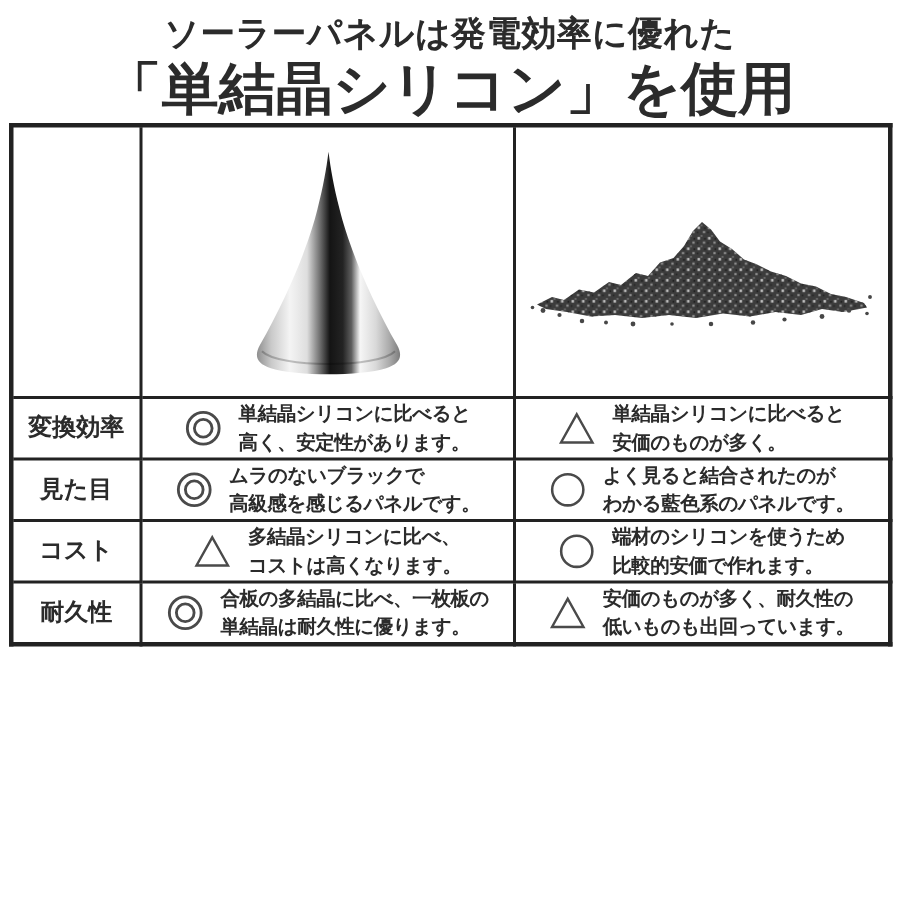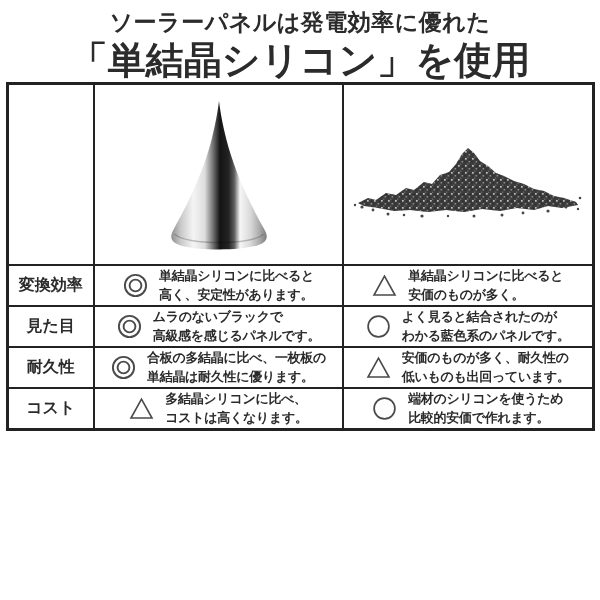--- a/index.html
+++ b/index.html
@@ -178,20 +178,46 @@
                   <circle cx="12.5" cy="12.5" r="10.4" fill="none" stroke="currentColor" stroke-width="1.7"></circle>
                 </svg>
               </span>
           <span class="celltext">よく見ると結合されたのが
 わかる藍色系のパネルです。</span>
         </div>
       </td>
     </tr>
 
     <tr class="r-data">
+      <th class="row-label">コスト</th>
+      <td>
+        <div class="cellflex">
+          <span class="rating">
+                <svg viewBox="0 0 25 25" width="25" height="25">
+                  <path d="M12.5 3.2 L23 22 L2 22 Z" fill="none" stroke="currentColor" stroke-width="1.6" stroke-linejoin="miter"></path>
+                </svg>
+              </span>
+          <span class="celltext">多結晶シリコンに比べ、
+コストは高くなります。</span>
+        </div>
+      </td>
+      <td>
+        <div class="cellflex">
+          <span class="rating">
+                <svg viewBox="0 0 25 25" width="25" height="25">
+                  <circle cx="12.5" cy="12.5" r="10.4" fill="none" stroke="currentColor" stroke-width="1.7"></circle>
+                </svg>
+              </span>
+          <span class="celltext">端材のシリコンを使うため
+比較的安価で作れます。</span>
+        </div>
+      </td>
+    </tr>
+
+    <tr class="r-data">
       <th class="row-label">耐久性</th>
       <td>
         <div class="cellflex">
           <span class="rating">
                 <svg viewBox="0 0 25 25" width="25" height="25">
                   <circle cx="12.5" cy="12.5" r="10.6" fill="none" stroke="currentColor" stroke-width="1.9"></circle>
                   <circle cx="12.5" cy="12.5" r="5.9" fill="none" stroke="currentColor" stroke-width="1.9"></circle>
                 </svg>
               </span>
           <span class="celltext">合板の多結晶に比べ、一枚板の
@@ -200,45 +226,19 @@
       </td>
       <td>
         <div class="cellflex">
           <span class="rating">
                 <svg viewBox="0 0 25 25" width="25" height="25">
                   <path d="M12.5 3.2 L23 22 L2 22 Z" fill="none" stroke="currentColor" stroke-width="1.6" stroke-linejoin="miter"></path>
                 </svg>
               </span>
           <span class="celltext">安価のものが多く、耐久性の
 低いものも出回っています。</span>
-        </div>
-      </td>
-    </tr>
-
-    <tr class="r-data">
-      <th class="row-label">コスト</th>
-      <td>
-        <div class="cellflex">
-          <span class="rating">
-                <svg viewBox="0 0 25 25" width="25" height="25">
-                  <path d="M12.5 3.2 L23 22 L2 22 Z" fill="none" stroke="currentColor" stroke-width="1.6" stroke-linejoin="miter"></path>
-                </svg>
-              </span>
-          <span class="celltext">多結晶シリコンに比べ、
-コストは高くなります。</span>
-        </div>
-      </td>
-      <td>
-        <div class="cellflex">
-          <span class="rating">
-                <svg viewBox="0 0 25 25" width="25" height="25">
-                  <circle cx="12.5" cy="12.5" r="10.4" fill="none" stroke="currentColor" stroke-width="1.7"></circle>
-                </svg>
-              </span>
-          <span class="celltext">端材のシリコンを使うため
-比較的安価で作れます。</span>
         </div>
       </td>
     </tr>
 
   </tbody>
     </table>
 </div>
 
 </body></html>

